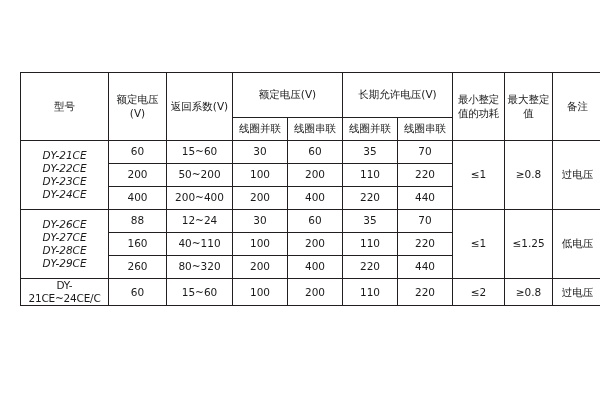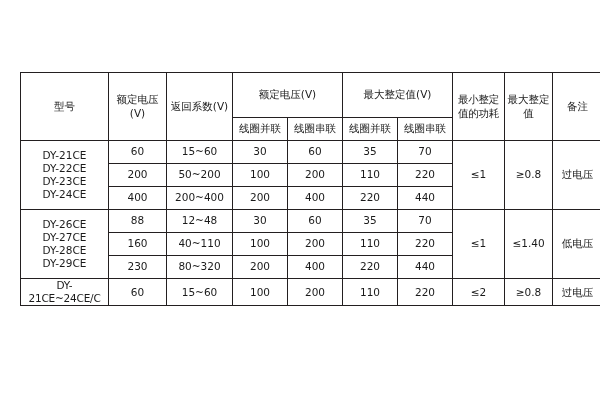--- a/index.html
+++ b/index.html
@@ -48,20 +48,21 @@
   .data-cell {
     height: 22px;
   }
   .model-cell {
     font-size: 10.5px;
     line-height: 1.55;
     padding: 2px 0;
   }
   .model-cell div {
     white-space: nowrap;
+    font-style: italic;
   }
   .small-txt {
     font-size: 10px;
   }
   .tight {
     font-size: 9.8px;
     letter-spacing: -0.2px;
   }
   .col-model { width: 88px; }
   .col-max   { width: 58px; }
@@ -87,21 +88,21 @@
       <col class="col-minp">
         <col class="col-ret">
         <col class="col-note">
     </colgroup>
     <thead>
       <tr>
         <td class="hdr-tall" rowspan="2">型号</td>
         <td class="hdr-tall" rowspan="2">额定电压(V)</td>
         <td class="hdr-tall" rowspan="2">返回系数(V)</td>
         <td class="hdr-mid" colspan="2">额定电压(V)</td>
-        <td class="hdr-mid" colspan="2">最大整定值(V)</td>
+        <td class="hdr-mid" colspan="2">长期允许电压(V)</td>
         <td class="hdr-tall tight" rowspan="2">最小整定值的功耗</td>
         <td class="hdr-tall" rowspan="2">最大整定值</td>
         <td class="hdr-tall" rowspan="2">备注</td>
       </tr>
       <tr>
         <td class="hdr-cell small-txt">线圈并联</td>
         <td class="hdr-cell small-txt">线圈串联</td>
         <td class="hdr-cell small-txt">线圈并联</td>
         <td class="hdr-cell small-txt">线圈串联</td>
       </tr>
@@ -143,39 +144,39 @@
       </tr>
 
       <tr>
         <td class="model-cell" rowspan="3">
           <div>DY-26CE</div>
           <div>DY-27CE</div>
           <div>DY-28CE</div>
           <div>DY-29CE</div>
         </td>
         <td class="data-cell">88</td>
-        <td class="data-cell">12~48</td>
+        <td class="data-cell">12~24</td>
         <td class="data-cell">30</td>
         <td class="data-cell">60</td>
         <td class="data-cell">35</td>
         <td class="data-cell">70</td>
         <td class="data-cell" rowspan="3">≤1</td>
-        <td class="data-cell" rowspan="3">≤1.40</td>
+        <td class="data-cell" rowspan="3">≤1.25</td>
         <td class="data-cell" rowspan="3">低电压</td>
       </tr>
       <tr>
         <td class="data-cell">160</td>
         <td class="data-cell">40~110</td>
         <td class="data-cell">100</td>
         <td class="data-cell">200</td>
         <td class="data-cell">110</td>
         <td class="data-cell">220</td>
       </tr>
       <tr>
-        <td class="data-cell">230</td>
+        <td class="data-cell">260</td>
         <td class="data-cell">80~320</td>
         <td class="data-cell">200</td>
         <td class="data-cell">400</td>
         <td class="data-cell">220</td>
         <td class="data-cell">440</td>
       </tr>
 
       <tr>
         <td class="data-cell tight">DY-21CE~24CE/C</td>
         <td class="data-cell">60</td>

